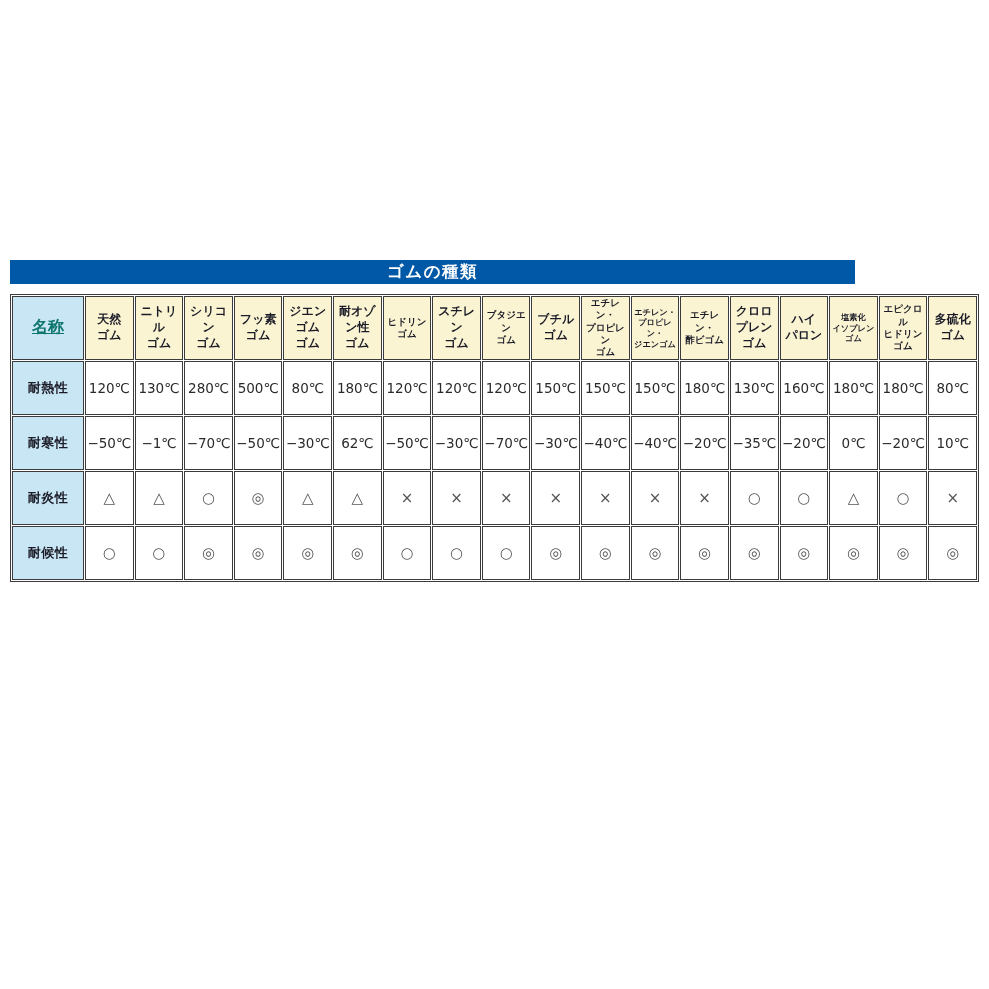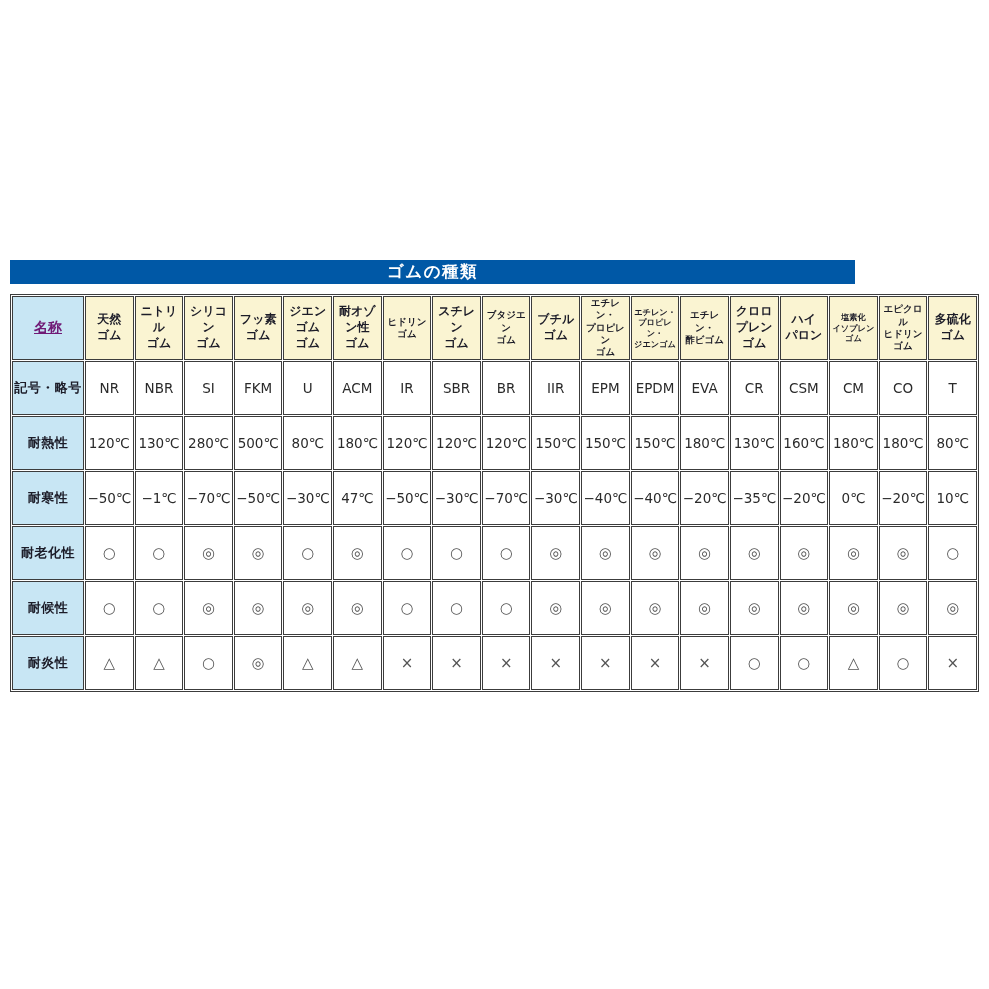--- a/index.html
+++ b/index.html
@@ -15,21 +15,21 @@
     margin-bottom:10px;
   }
   table.rubber{
     border-collapse:separate;border-spacing:1.5px;background:#ffffff;
     table-layout:fixed;width:969px;border:1px solid #3c3c3c;
   }
   table.rubber th,table.rubber td{
     border:1.5px solid #3c3c3c;text-align:center;vertical-align:middle;
     height:52px;padding:0;overflow:hidden;
   }
-  .corner{background:#c8e6f4;font-weight:bold;font-size:14px;color:#701a75;text-decoration:underline;}
+  .corner{background:#c8e6f4;font-weight:bold;font-size:16px;color:#0f766e;text-decoration:underline;}
   .rowlabel{background:#c8e6f4;font-weight:bold;font-size:13px;color:#1c1c28;letter-spacing:0.5px;}
   .colhead{
     background:#faf4d2;font-weight:bold;color:#1c1c28;
     white-space:pre-line;line-height:1.3;letter-spacing:0;
   }
   .sz-m{font-size:12px;}
   .sz-s{font-size:9.5px;}
   .sz-xs{font-size:8.2px;}
   .val{background:#ffffff;}
   .txt{font-size:13.5px;color:#2a2a2a;}
@@ -83,41 +83,20 @@
           <th class="colhead sz-xs">塩素化
 イソプレン
 ゴム</th>
           <th class="colhead sz-s">エピクロル
 ヒドリン
 ゴム</th>
           <th class="colhead sz-m">多硫化
 ゴム</th>
         </tr>
         <tr>
-          <th class="rowlabel">記号・略号</th>
-          <td class="val txt">NR</td>
-          <td class="val txt">NBR</td>
-          <td class="val txt">SI</td>
-          <td class="val txt">FKM</td>
-          <td class="val txt">U</td>
-          <td class="val txt">ACM</td>
-          <td class="val txt">IR</td>
-          <td class="val txt">SBR</td>
-          <td class="val txt">BR</td>
-          <td class="val txt">IIR</td>
-          <td class="val txt">EPM</td>
-          <td class="val txt">EPDM</td>
-          <td class="val txt">EVA</td>
-          <td class="val txt">CR</td>
-          <td class="val txt">CSM</td>
-          <td class="val txt">CM</td>
-          <td class="val txt">CO</td>
-          <td class="val txt">T</td>
-        </tr>
-        <tr>
           <th class="rowlabel">耐熱性</th>
           <td class="val txt">120℃</td>
           <td class="val txt">130℃</td>
           <td class="val txt">280℃</td>
           <td class="val txt">500℃</td>
           <td class="val txt">80℃</td>
           <td class="val txt">180℃</td>
           <td class="val txt">120℃</td>
           <td class="val txt">120℃</td>
           <td class="val txt">120℃</td>
@@ -131,54 +110,54 @@
           <td class="val txt">180℃</td>
           <td class="val txt">80℃</td>
         </tr>
         <tr>
           <th class="rowlabel">耐寒性</th>
           <td class="val txt">−50℃</td>
           <td class="val txt">−1℃</td>
           <td class="val txt">−70℃</td>
           <td class="val txt">−50℃</td>
           <td class="val txt">−30℃</td>
-          <td class="val txt">47℃</td>
+          <td class="val txt">62℃</td>
           <td class="val txt">−50℃</td>
           <td class="val txt">−30℃</td>
           <td class="val txt">−70℃</td>
           <td class="val txt">−30℃</td>
           <td class="val txt">−40℃</td>
           <td class="val txt">−40℃</td>
           <td class="val txt">−20℃</td>
           <td class="val txt">−35℃</td>
           <td class="val txt">−20℃</td>
           <td class="val txt">0℃</td>
           <td class="val txt">−20℃</td>
           <td class="val txt">10℃</td>
         </tr>
         <tr>
-          <th class="rowlabel">耐老化性</th>
+          <th class="rowlabel">耐炎性</th>
+          <td class="val sym">△</td>
+          <td class="val sym">△</td>
+          <td class="val sym">○</td>
+          <td class="val sym">◎</td>
+          <td class="val sym">△</td>
+          <td class="val sym">△</td>
+          <td class="val sym">×</td>
+          <td class="val sym">×</td>
+          <td class="val sym">×</td>
+          <td class="val sym">×</td>
+          <td class="val sym">×</td>
+          <td class="val sym">×</td>
+          <td class="val sym">×</td>
           <td class="val sym">○</td>
           <td class="val sym">○</td>
-          <td class="val sym">◎</td>
-          <td class="val sym">◎</td>
+          <td class="val sym">△</td>
           <td class="val sym">○</td>
-          <td class="val sym">◎</td>
-          <td class="val sym">○</td>
-          <td class="val sym">○</td>
-          <td class="val sym">○</td>
-          <td class="val sym">◎</td>
-          <td class="val sym">◎</td>
-          <td class="val sym">◎</td>
-          <td class="val sym">◎</td>
-          <td class="val sym">◎</td>
-          <td class="val sym">◎</td>
-          <td class="val sym">◎</td>
-          <td class="val sym">◎</td>
-          <td class="val sym">○</td>
+          <td class="val sym">×</td>
         </tr>
         <tr>
           <th class="rowlabel">耐候性</th>
           <td class="val sym">○</td>
           <td class="val sym">○</td>
           <td class="val sym">◎</td>
           <td class="val sym">◎</td>
           <td class="val sym">◎</td>
           <td class="val sym">◎</td>
           <td class="val sym">○</td>
@@ -187,36 +166,15 @@
           <td class="val sym">◎</td>
           <td class="val sym">◎</td>
           <td class="val sym">◎</td>
           <td class="val sym">◎</td>
           <td class="val sym">◎</td>
           <td class="val sym">◎</td>
           <td class="val sym">◎</td>
           <td class="val sym">◎</td>
           <td class="val sym">◎</td>
         </tr>
-        <tr>
-          <th class="rowlabel">耐炎性</th>
-          <td class="val sym">△</td>
-          <td class="val sym">△</td>
-          <td class="val sym">○</td>
-          <td class="val sym">◎</td>
-          <td class="val sym">△</td>
-          <td class="val sym">△</td>
-          <td class="val sym">×</td>
-          <td class="val sym">×</td>
-          <td class="val sym">×</td>
-          <td class="val sym">×</td>
-          <td class="val sym">×</td>
-          <td class="val sym">×</td>
-          <td class="val sym">×</td>
-          <td class="val sym">○</td>
-          <td class="val sym">○</td>
-          <td class="val sym">△</td>
-          <td class="val sym">○</td>
-          <td class="val sym">×</td>
-        </tr>
       </tbody>
   </table>
 </div>
 
 </body></html>

